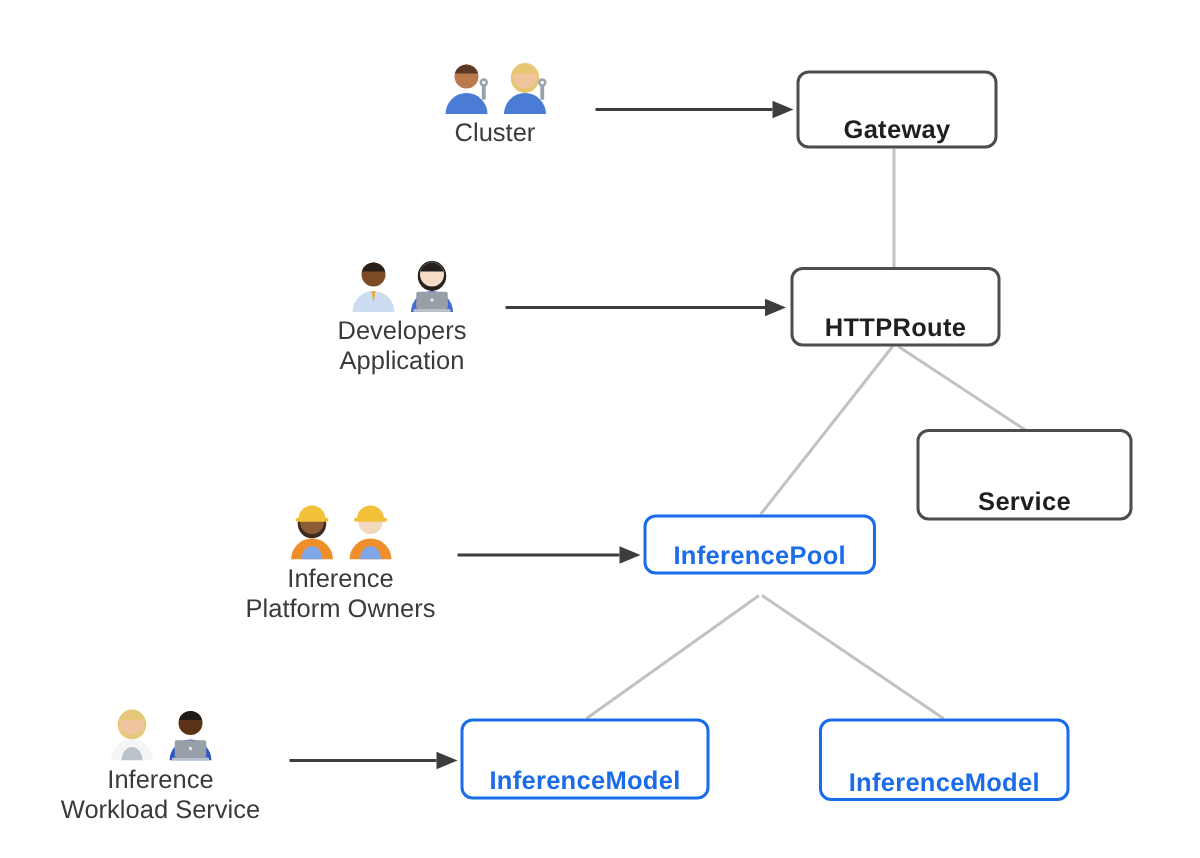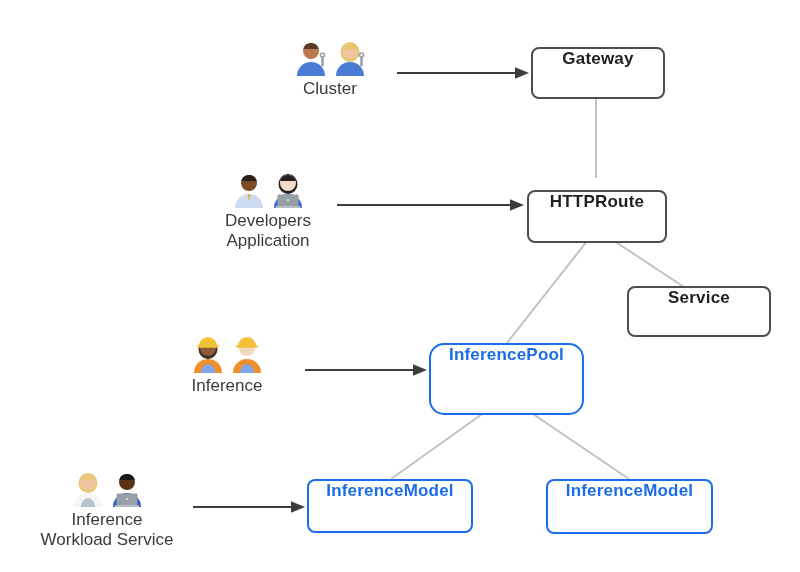--- a/index.html
+++ b/index.html
@@ -6,21 +6,21 @@
   .canvas{
     position:relative;width:800px;height:572px;background:#ffffff;overflow:hidden;
     font-family:"Liberation Sans",sans-serif;
   }
   .wires{position:absolute;left:0;top:0;}
   .conn{stroke:var(--connector,#c2c2c2);stroke-width:2;fill:none;}
   .arrowline{stroke:var(--arrow,#3d3d3d);stroke-width:2;}
   .arrowhead{fill:var(--arrow,#3d3d3d);stroke:none;}
   .node{
     position:absolute;background:#ffffff;border:2px solid var(--grayborder,#4d4d4d);
-    border-radius:8px;display:flex;align-items:flex-start;justify-content:center;
+    border-radius:8px;display:flex;align-items:flex-end;justify-content:center;
     font-weight:bold;font-size:17px;color:#1f1f1f;letter-spacing:.2px;box-sizing:border-box;
   }
   .node.blue{border-color:var(--blue,#1b6ce8);color:var(--blue,#1b6ce8);}
   .persona{
     position:absolute;width:160px;text-align:center;
     font-size:17px;line-height:20px;color:var(--labeltext,#3a3a3a);
   }
   .icons{display:flex;justify-content:center;gap:5px;margin-bottom:3px;height:40px;align-items:flex-end;}
   .person{display:inline-block;width:34px;height:38px;}
   .plabel-line{white-space:nowrap;}
@@ -52,27 +52,27 @@
     </g>
     <g>
       <line class="arrowline" x1="193" y1="507" x2="291" y2="507"></line>
       <polygon class="arrowhead" points="305,507 291,501.2 291,512.8"></polygon>
     </g>
   </svg>
 
   <div class="node" style="left:531px;top:47px;width:134px;height:52px;">
     <span>Gateway</span>
   </div>
-  <div class="node" style="left:527px;top:178px;width:140px;height:53px;margin-top:12px;">
+  <div class="node" style="left:527px;top:178px;width:140px;height:53px;">
     <span>HTTPRoute</span>
   </div>
-  <div class="node" style="left:627px;top:286px;width:144px;height:51px;">
+  <div class="node" style="left:611px;top:286px;width:144px;height:61px;">
     <span>Service</span>
   </div>
-  <div class="node blue" style="left:429px;top:343px;width:155px;height:72px;border-radius:15px;">
+  <div class="node blue" style="left:429px;top:343px;width:155px;height:40px;">
     <span>InferencePool</span>
   </div>
   <div class="node blue" style="left:307px;top:479px;width:166px;height:54px;">
     <span>InferenceModel</span>
   </div>
   <div class="node blue" style="left:546px;top:479px;width:167px;height:55px;">
     <span>InferenceModel</span>
   </div>
 
   <div class="persona" style="left:250px;top:36px;">
@@ -130,20 +130,21 @@
           </svg></span>
       <span class="person"><svg width="34" height="38" viewBox="0 0 34 38">
             <circle cx="17" cy="13" r="8" fill="#f3d8c0"></circle>
             <path d="M8,11 A9 9 0 0 1 26,11 Z" fill="#f2c137"></path>
             <rect x="6" y="10.2" width="22" height="2.6" rx="1.3" fill="#f2c137"></rect>
             <path d="M3,38 A14 14 0 0 1 31,38 Z" fill="#ee8f2c"></path>
             <path d="M10,38 A7 9 0 0 1 24,38 Z" fill="#7fa6e8"></path>
           </svg></span>
     </div>
     <div class="plabel-line">Inference</div>
+    <div class="plabel-line">Platform Owners</div>
   </div>
 
   <div class="persona" style="left:27px;top:467px;">
     <div class="icons">
       <span class="person"><svg width="34" height="38" viewBox="0 0 34 38">
             <ellipse cx="17" cy="14" rx="9.5" ry="10" fill="#e5c878"></ellipse>
             <circle cx="17" cy="13" r="8" fill="#efc49e"></circle>
             <path d="M9.25,11 A8 8 0 0 1 24.75,11 Z" fill="#e5c878"></path>
             <path d="M3,38 A14 14 0 0 1 31,38 Z" fill="#f3f5f6"></path>
             <path d="M10,38 A7 9 0 0 1 24,38 Z" fill="#b9c3cc"></path>

